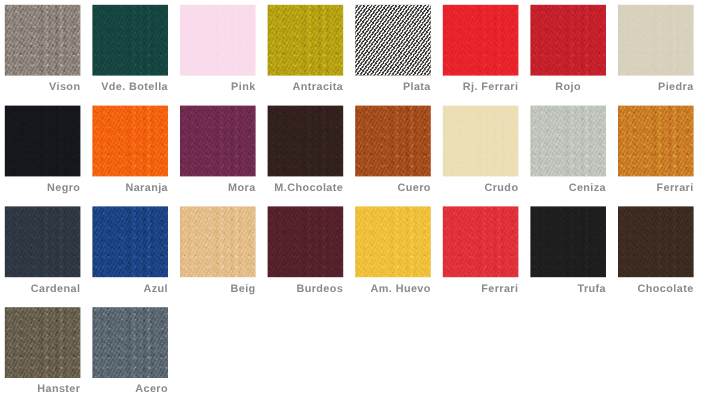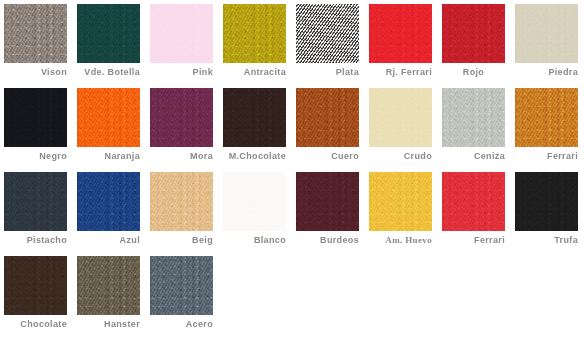--- a/index.html
+++ b/index.html
@@ -233,61 +233,53 @@
         <div class="grain grain-c"></div>
       </div>
       <div class="swatch-label" style="color: rgb(138, 138, 138);">Ferrari</div>
     </div>
     <div class="swatch-cell">
       <div class="swatch-chip tex-dark" style="background-color: rgb(45, 55, 66);">
         <div class="grain grain-a"></div>
         <div class="grain grain-b"></div>
         <div class="grain grain-c"></div>
       </div>
-      <div class="swatch-label" style="color: rgb(138, 138, 138);">Pistacho</div>
+      <div class="swatch-label" style="color: rgb(138, 138, 138);">Cardenal</div>
     </div>
     <div class="swatch-cell">
       <div class="swatch-chip " style="background-color: rgb(28, 66, 130);">
         <div class="grain grain-a"></div>
         <div class="grain grain-b"></div>
         <div class="grain grain-c"></div>
       </div>
       <div class="swatch-label" style="color: rgb(138, 138, 138);">Azul</div>
     </div>
     <div class="swatch-cell">
       <div class="swatch-chip " style="background-color: rgb(228, 189, 137);">
         <div class="grain grain-a"></div>
         <div class="grain grain-b"></div>
         <div class="grain grain-c"></div>
       </div>
       <div class="swatch-label" style="color: rgb(138, 138, 138);">Beig</div>
     </div>
     <div class="swatch-cell">
-      <div class="swatch-chip tex-faint" style="background-color: rgb(251, 250, 248);">
-        <div class="grain grain-a"></div>
-        <div class="grain grain-b"></div>
-        <div class="grain grain-c"></div>
-      </div>
-      <div class="swatch-label" style="color: rgb(138, 138, 138);">Blanco</div>
-    </div>
-    <div class="swatch-cell">
       <div class="swatch-chip tex-dark" style="background-color: rgb(84, 32, 42);">
         <div class="grain grain-a"></div>
         <div class="grain grain-b"></div>
         <div class="grain grain-c"></div>
       </div>
       <div class="swatch-label" style="color: rgb(138, 138, 138);">Burdeos</div>
     </div>
     <div class="swatch-cell">
       <div class="swatch-chip " style="background-color: rgb(240, 192, 58);">
         <div class="grain grain-a"></div>
         <div class="grain grain-b"></div>
         <div class="grain grain-c"></div>
       </div>
-      <div class="swatch-label" style="color: rgb(138, 138, 138); font-family: Liberation Serif, serif;">Am. Huevo</div>
+      <div class="swatch-label" style="color: rgb(138, 138, 138);">Am. Huevo</div>
     </div>
     <div class="swatch-cell">
       <div class="swatch-chip " style="background-color: rgb(224, 48, 58);">
         <div class="grain grain-a"></div>
         <div class="grain grain-b"></div>
         <div class="grain grain-c"></div>
       </div>
       <div class="swatch-label" style="color: rgb(138, 138, 138);">Ferrari</div>
     </div>
     <div class="swatch-cell">

